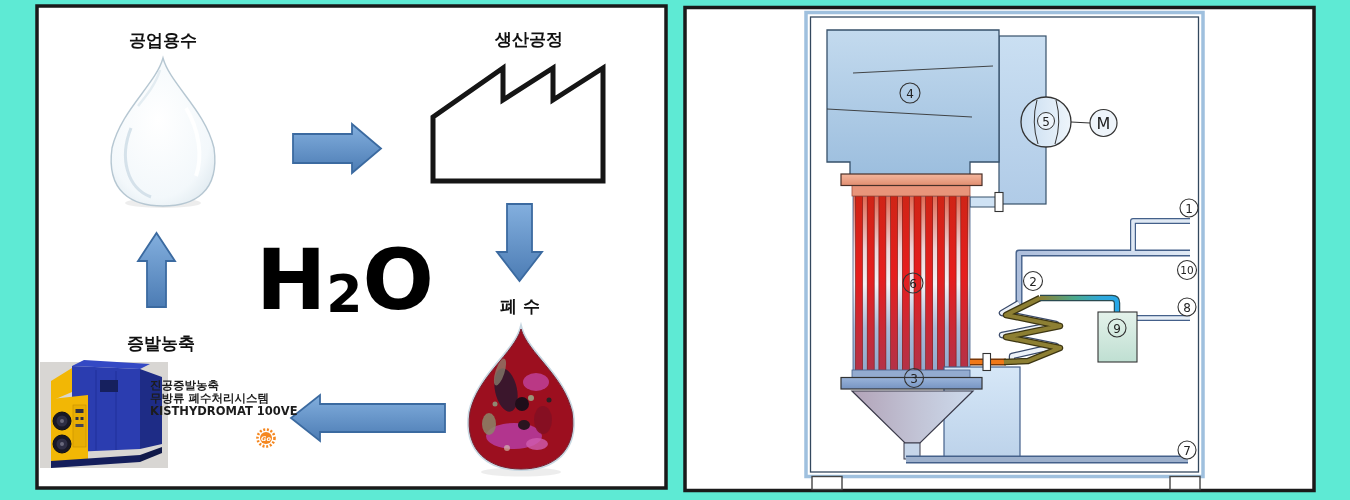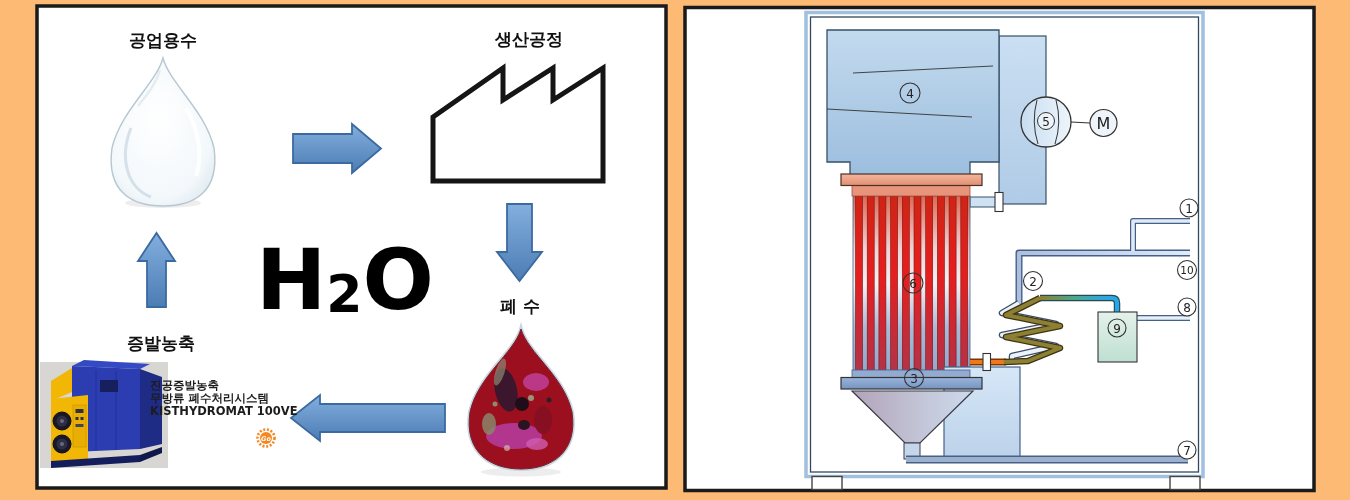--- a/index.html
+++ b/index.html
@@ -1,16 +1,16 @@
 <!DOCTYPE html>
 <html><head>
 <meta charset="utf-8">
 <style>
   html,body{margin:0;padding:0;background:#ffffff;}
-  .stage{position:relative;width:1350px;height:500px;background:#fdba74;overflow:hidden;
+  .stage{position:relative;width:1350px;height:500px;background:#5eead4;overflow:hidden;
          font-family:"DejaVu Sans", sans-serif;}
   svg{position:absolute;top:0;display:block;}
   #left-svg{left:0;}
   #right-svg{left:680px;}
   text{font-family:"DejaVu Sans", sans-serif;}
   .klabel{font-size:17px;font-weight:700;fill:#111;}
   .circnum{font-size:12px;fill:#222;font-weight:400;}
   .caption{font-size:11.5px;font-weight:600;fill:#1c1c1c;}
 </style>
 </head>

